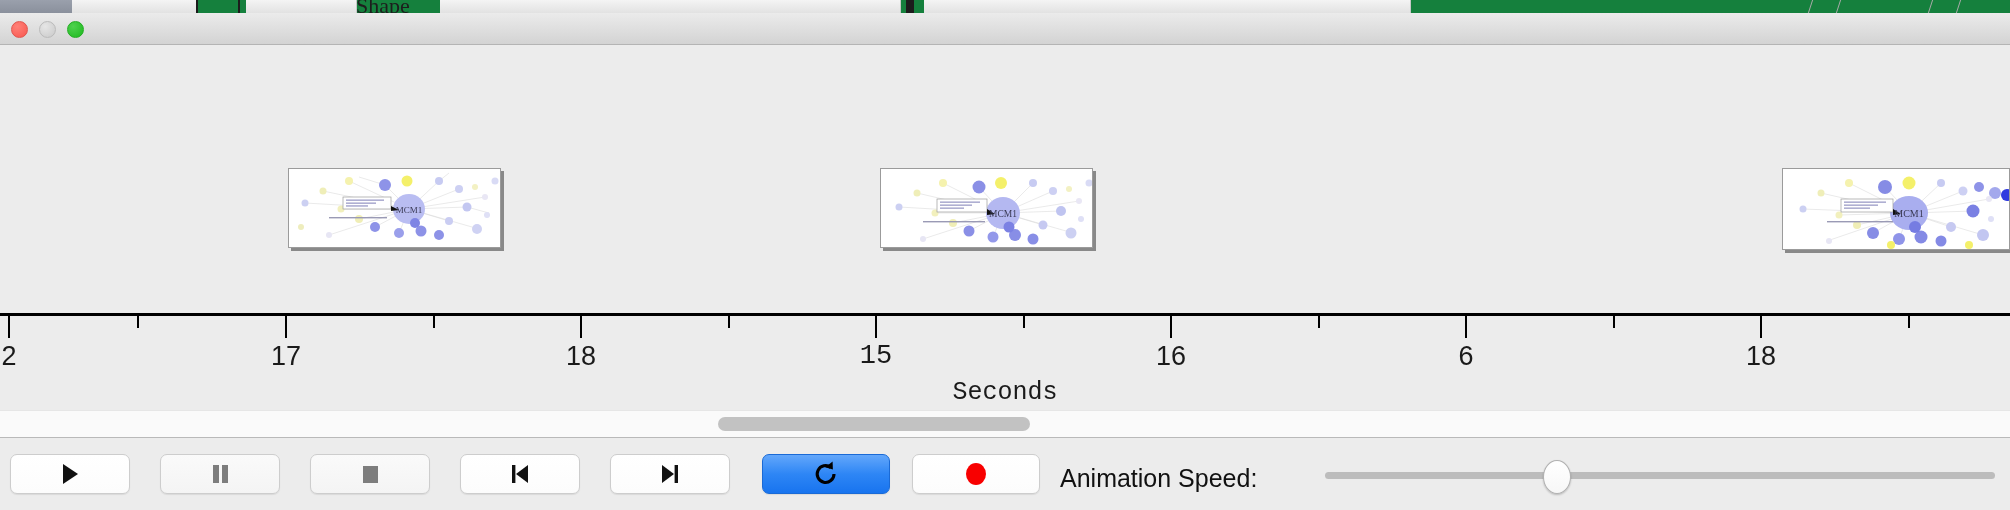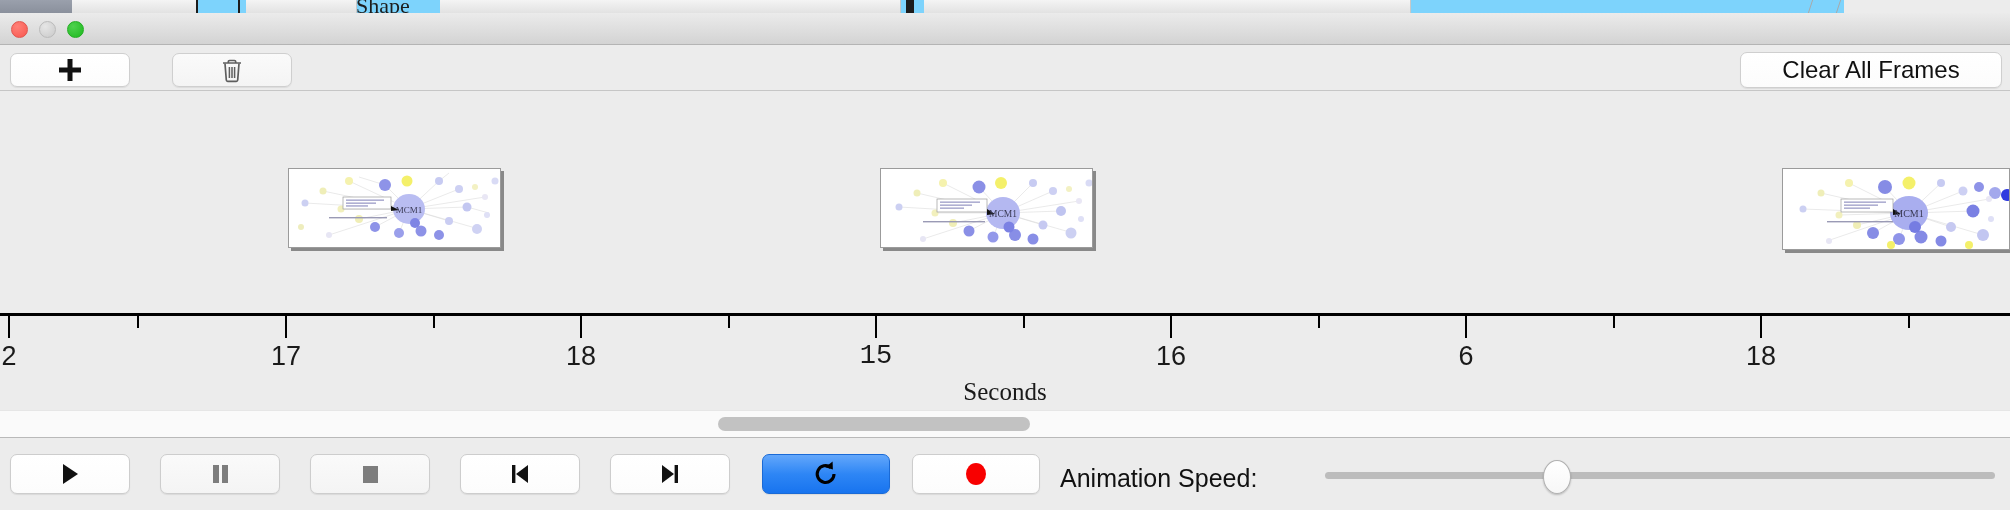--- a/index.html
+++ b/index.html
@@ -16,22 +16,22 @@
     width: 2010px;
     height: 510px;
     overflow: hidden;
     background: #ececec;
   }
 
   
   .bg-strip {
     position: absolute;
     left: 0; top: 0;
-    width: 1844px; height: 13px;
-    background: #7dd3fc;
+    width: 2010px; height: 13px;
+    background: #15803d;
     overflow: hidden;
   }
   .bg-strip .seg {
     position: absolute;
     top: 0;
     height: 13px;
     background: linear-gradient(to bottom, #f4f4f4, #e2e2e2);
     border-right: 1px solid #c8c8c8;
   }
   .bg-strip .seg.dark {
@@ -175,21 +175,21 @@
     white-space: nowrap;
     font-family: "Liberation Sans", sans-serif;
   }
   .axis-title {
     position: absolute;
     top: 287px;
     width: 100%;
     text-align: center;
     font-size: 25px;
     color: #1a1a1a;
-    font-family: Liberation Serif, serif;
+    font-family: Liberation Mono, monospace;
   }
 
   
   .scroll-track {
     position: absolute;
     left: 0; top: 410px;
     width: 2010px; height: 28px;
     background: #fafafa;
     border-top: 1px solid #e6e6e6;
     border-bottom: 1px solid #b9b9b9;
@@ -282,36 +282,20 @@
   </div>
 
   <div class="titlebar">
     <div class="lights">
       <div class="light close"></div>
       <div class="light min"></div>
       <div class="light max"></div>
     </div>
   </div>
 
-  <div class="toolbar">
-    <div class="btn btn-add">
-      <svg class="plus-icon" width="26" height="26" viewBox="0 0 26 26">
-        <rect x="10.5" y="2" width="5" height="22" fill="#111"></rect>
-        <rect x="2" y="10.5" width="22" height="5" fill="#111"></rect>
-      </svg>
-    </div>
-    <div class="btn muted btn-trash">
-      <svg width="24" height="26" viewBox="0 0 24 26">
-        <path d="M3 6 h18 M9.5 3.5 h5 a1.2 1.2 0 0 1 1.2 1.2 V6 H8.3 V4.7 a1.2 1.2 0 0 1 1.2 -1.2 z" fill="none" stroke="#5e5e5e" stroke-width="1.7" stroke-linejoin="round"></path>
-        <path d="M5 6.5 L6.3 23 a1.4 1.4 0 0 0 1.4 1.3 h8.6 a1.4 1.4 0 0 0 1.4 -1.3 L19 6.5" fill="none" stroke="#5e5e5e" stroke-width="1.7" stroke-linejoin="round"></path>
-        <path d="M9.4 10 v11 M12 10 v11 M14.6 10 v11" stroke="#5e5e5e" stroke-width="1.5"></path>
-      </svg>
-    </div>
-    <div class="btn btn-clear">Clear All Frames</div>
-  </div>
 
   <div class="canvas">
 
     <div class="frame" style="left:288px; top:77px; width:213px; height:80px;">
       <svg width="213" height="80" viewBox="0 0 213 80">
         <g stroke="#d5d5d5" stroke-width="0.5" fill="none">
           <path d="M120 40 L60 12 M120 40 L34 22 M120 40 L96 16 M120 40 L150 12 M120 40 L170 20
                    M120 40 L178 38 M120 40 L160 52 M120 40 L132 62 M120 40 L110 64 M120 40 L86 58
                    M120 40 L70 50 M120 40 L52 40 M120 40 L196 28 M120 40 L190 60 M120 40 L40 66
                    M120 40 L16 34 M96 16 L70 8 M150 12 L160 4 M178 38 L200 44"></path>

